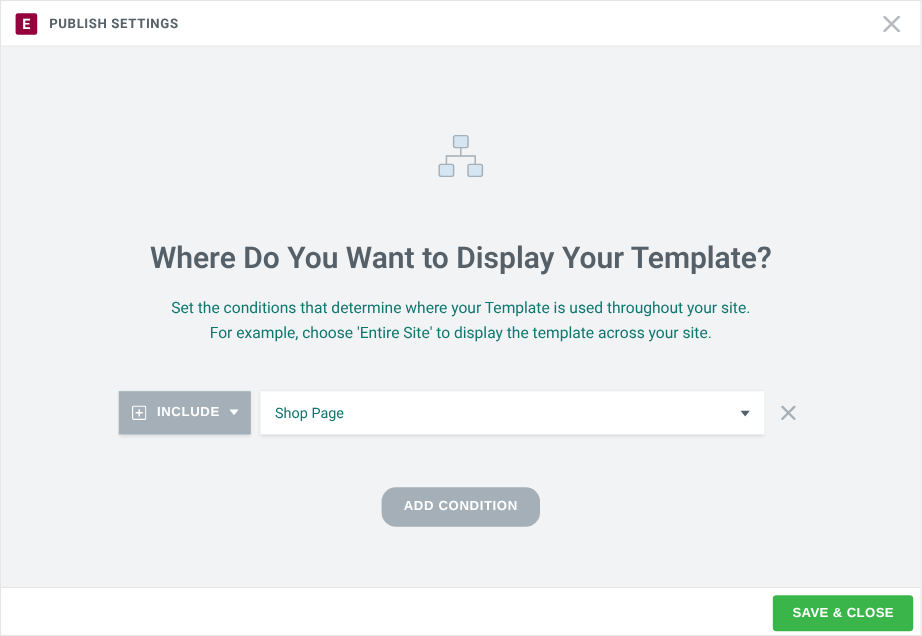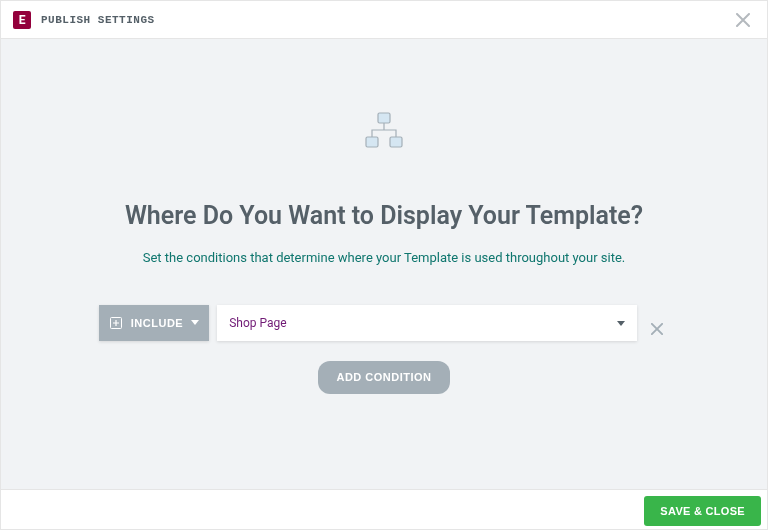--- a/index.html
+++ b/index.html
@@ -35,21 +35,20 @@
       color: #fff;
       font-weight: bold;
       font-size: 12px;
       border-radius: 2px;
     }
     .header-title {
       font-size: 11px;
       font-weight: 700;
       letter-spacing: 0.5px;
       color: #556068;
-      font-family: Liberation Mono, monospace;
     }
     .close-btn {
       width: 24px;
       height: 24px;
       display: flex;
       align-items: center;
       justify-content: center;
       cursor: pointer;
       color: #b4b9be;
     }
@@ -73,23 +72,23 @@
     .subtitle {
       font-size: 13px;
       color: #0f766e;
       text-align: center;
       line-height: 1.6;
       margin-bottom: 36px;
       max-width: 520px;
     }
     .condition-row {
       display: flex;
-      align-items: flex-end;
+      align-items: center;
       gap: 8px;
-      margin-bottom: 20px;
+      margin-bottom: 44px;
     }
     .include-btn {
       background: #a4afb7;
       color: #fff;
       height: 36px;
       display: flex;
       align-items: center;
       padding: 0 10px 0 10px;
       gap: 8px;
       font-size: 11px;
@@ -114,21 +113,21 @@
       background: #fff;
       height: 36px;
       width: 420px;
       display: flex;
       align-items: center;
       justify-content: space-between;
       padding: 0 12px;
       cursor: pointer;
       box-shadow: 0 1px 3px rgba(0,0,0,0.12);
       font-size: 12px;
-      color: #701a75;
+      color: #0f766e;
     }
     .remove-btn {
       width: 24px;
       height: 24px;
       display: flex;
       align-items: center;
       justify-content: center;
       cursor: pointer;
       color: #a4afb7;
     }
@@ -190,20 +189,21 @@
       <rect x="4" y="28" width="12" height="10" rx="1.5" fill="#d5e6f2" stroke="#a4afb7" stroke-width="1.2"></rect>
       <rect x="28" y="28" width="12" height="10" rx="1.5" fill="#d5e6f2" stroke="#a4afb7" stroke-width="1.2"></rect>
       <path d="M22 14 L22 21 M10 28 L10 21 L34 21 L34 28" stroke="#a4afb7" stroke-width="1.2" fill="none"></path>
     </svg>
   </div>
 
   <div class="title">Where Do You Want to Display Your Template?</div>
 
   <div class="subtitle">
     <span>Set the conditions that determine where your Template is used throughout your site.</span><br>
+    <span>For example, choose 'Entire Site' to display the template across your site.</span>
   </div>
 
   <div class="condition-row">
     <button class="include-btn">
       <span class="include-plus">
         <svg width="12" height="12" viewBox="0 0 12 12">
           <rect x="0.5" y="0.5" width="11" height="11" rx="1" fill="none" stroke="#fff" stroke-width="1"></rect>
           <path d="M6 3 L6 9 M3 6 L9 6" stroke="#fff" stroke-width="1.2"></path>
         </svg>
       </span>

